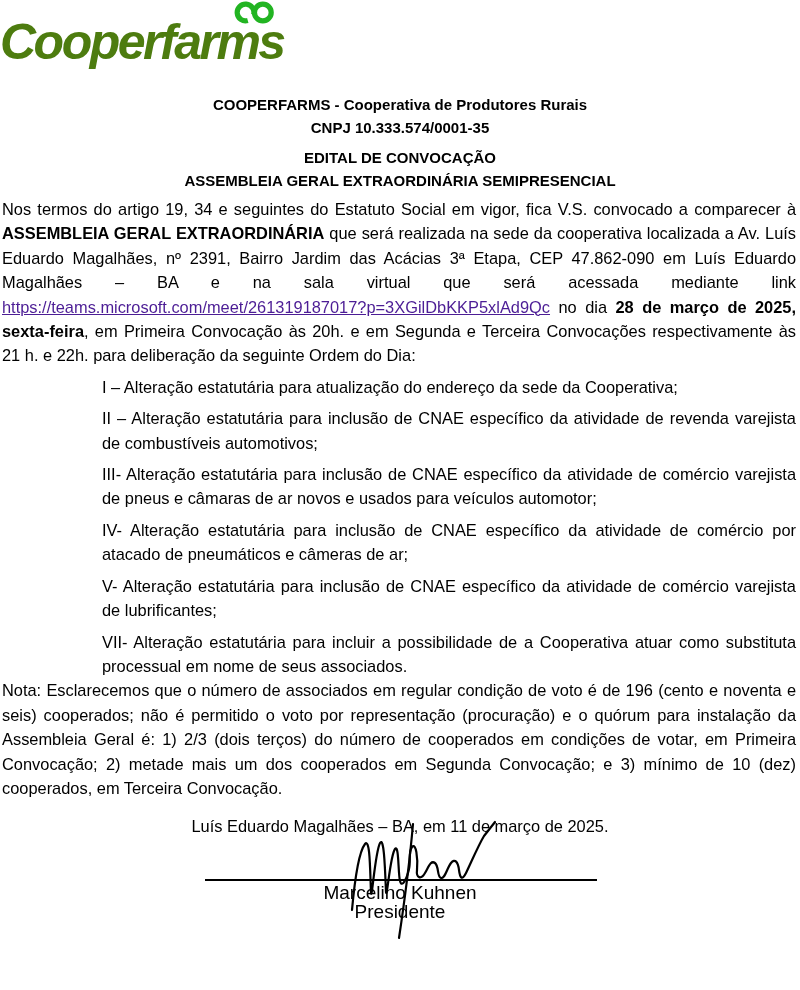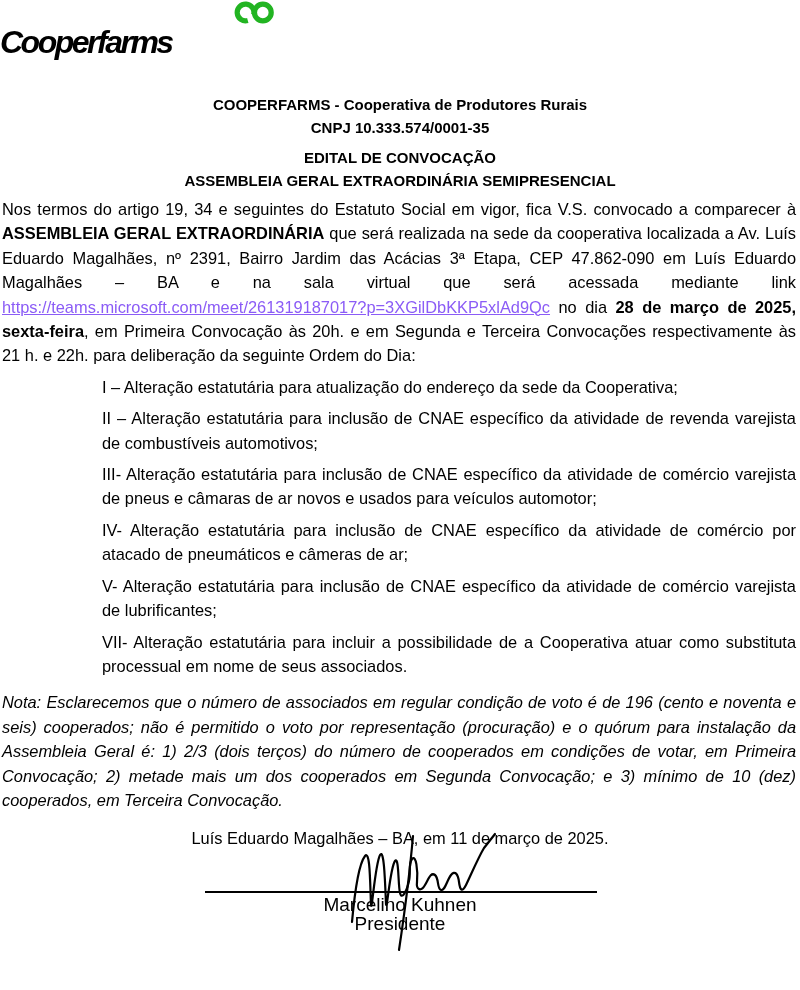--- a/index.html
+++ b/index.html
@@ -11,42 +11,42 @@
     overflow: hidden;
     background: #ffffff;
   }
 
   
   .logo-row { position: relative; height: 72px; }
   .wordmark {
     position: absolute; left: 0px; top: 16px;
     font-family: "Liberation Sans", sans-serif;
     font-style: italic; font-weight: bold;
-    font-size: 32px; line-height: 52px;
+    font-size: 50px; line-height: 52px;
     letter-spacing: -2.5px;
-    color: #000000;
+    color: #4d7c0f;
   }
   .logo-icon { position: absolute; left: 232px; top: 1px; width: 46px; height: 23px; }
 
   
   .doc-header { margin-top: 21px; text-align: center; }
   .h-line { font-weight: bold; font-size: 15px; line-height: 23px; }
   .h-gap { height: 7px; }
 
   
   .body-par {
     font-size: 16.4px; line-height: 24.4px;
     text-align: justify;
     padding: 0 4px 0 2px;
   }
   .intro { margin-top: 5px; }
-  .link { color: #8b5cf6; text-decoration: underline; cursor: pointer; }
+  .link { color: #4c1d95; text-decoration: underline; cursor: pointer; }
   .agenda { margin-top: 0; }
   .agenda-item { margin-left: 102px; padding-left: 0; margin-top: 7px; }
-  .nota { margin-top: 12px; font-style: italic; }
+  .nota { margin-top: 0; }
   .dateline {
     margin-top: 14px; text-align: center;
     font-size: 16.4px; line-height: 24px;
   }
 
   
   .sig-area { position: relative; height: 100px; }
   .sig-svg {
     position: absolute; left: 300px; top: -25px;
     width: 220px; height: 130px;

